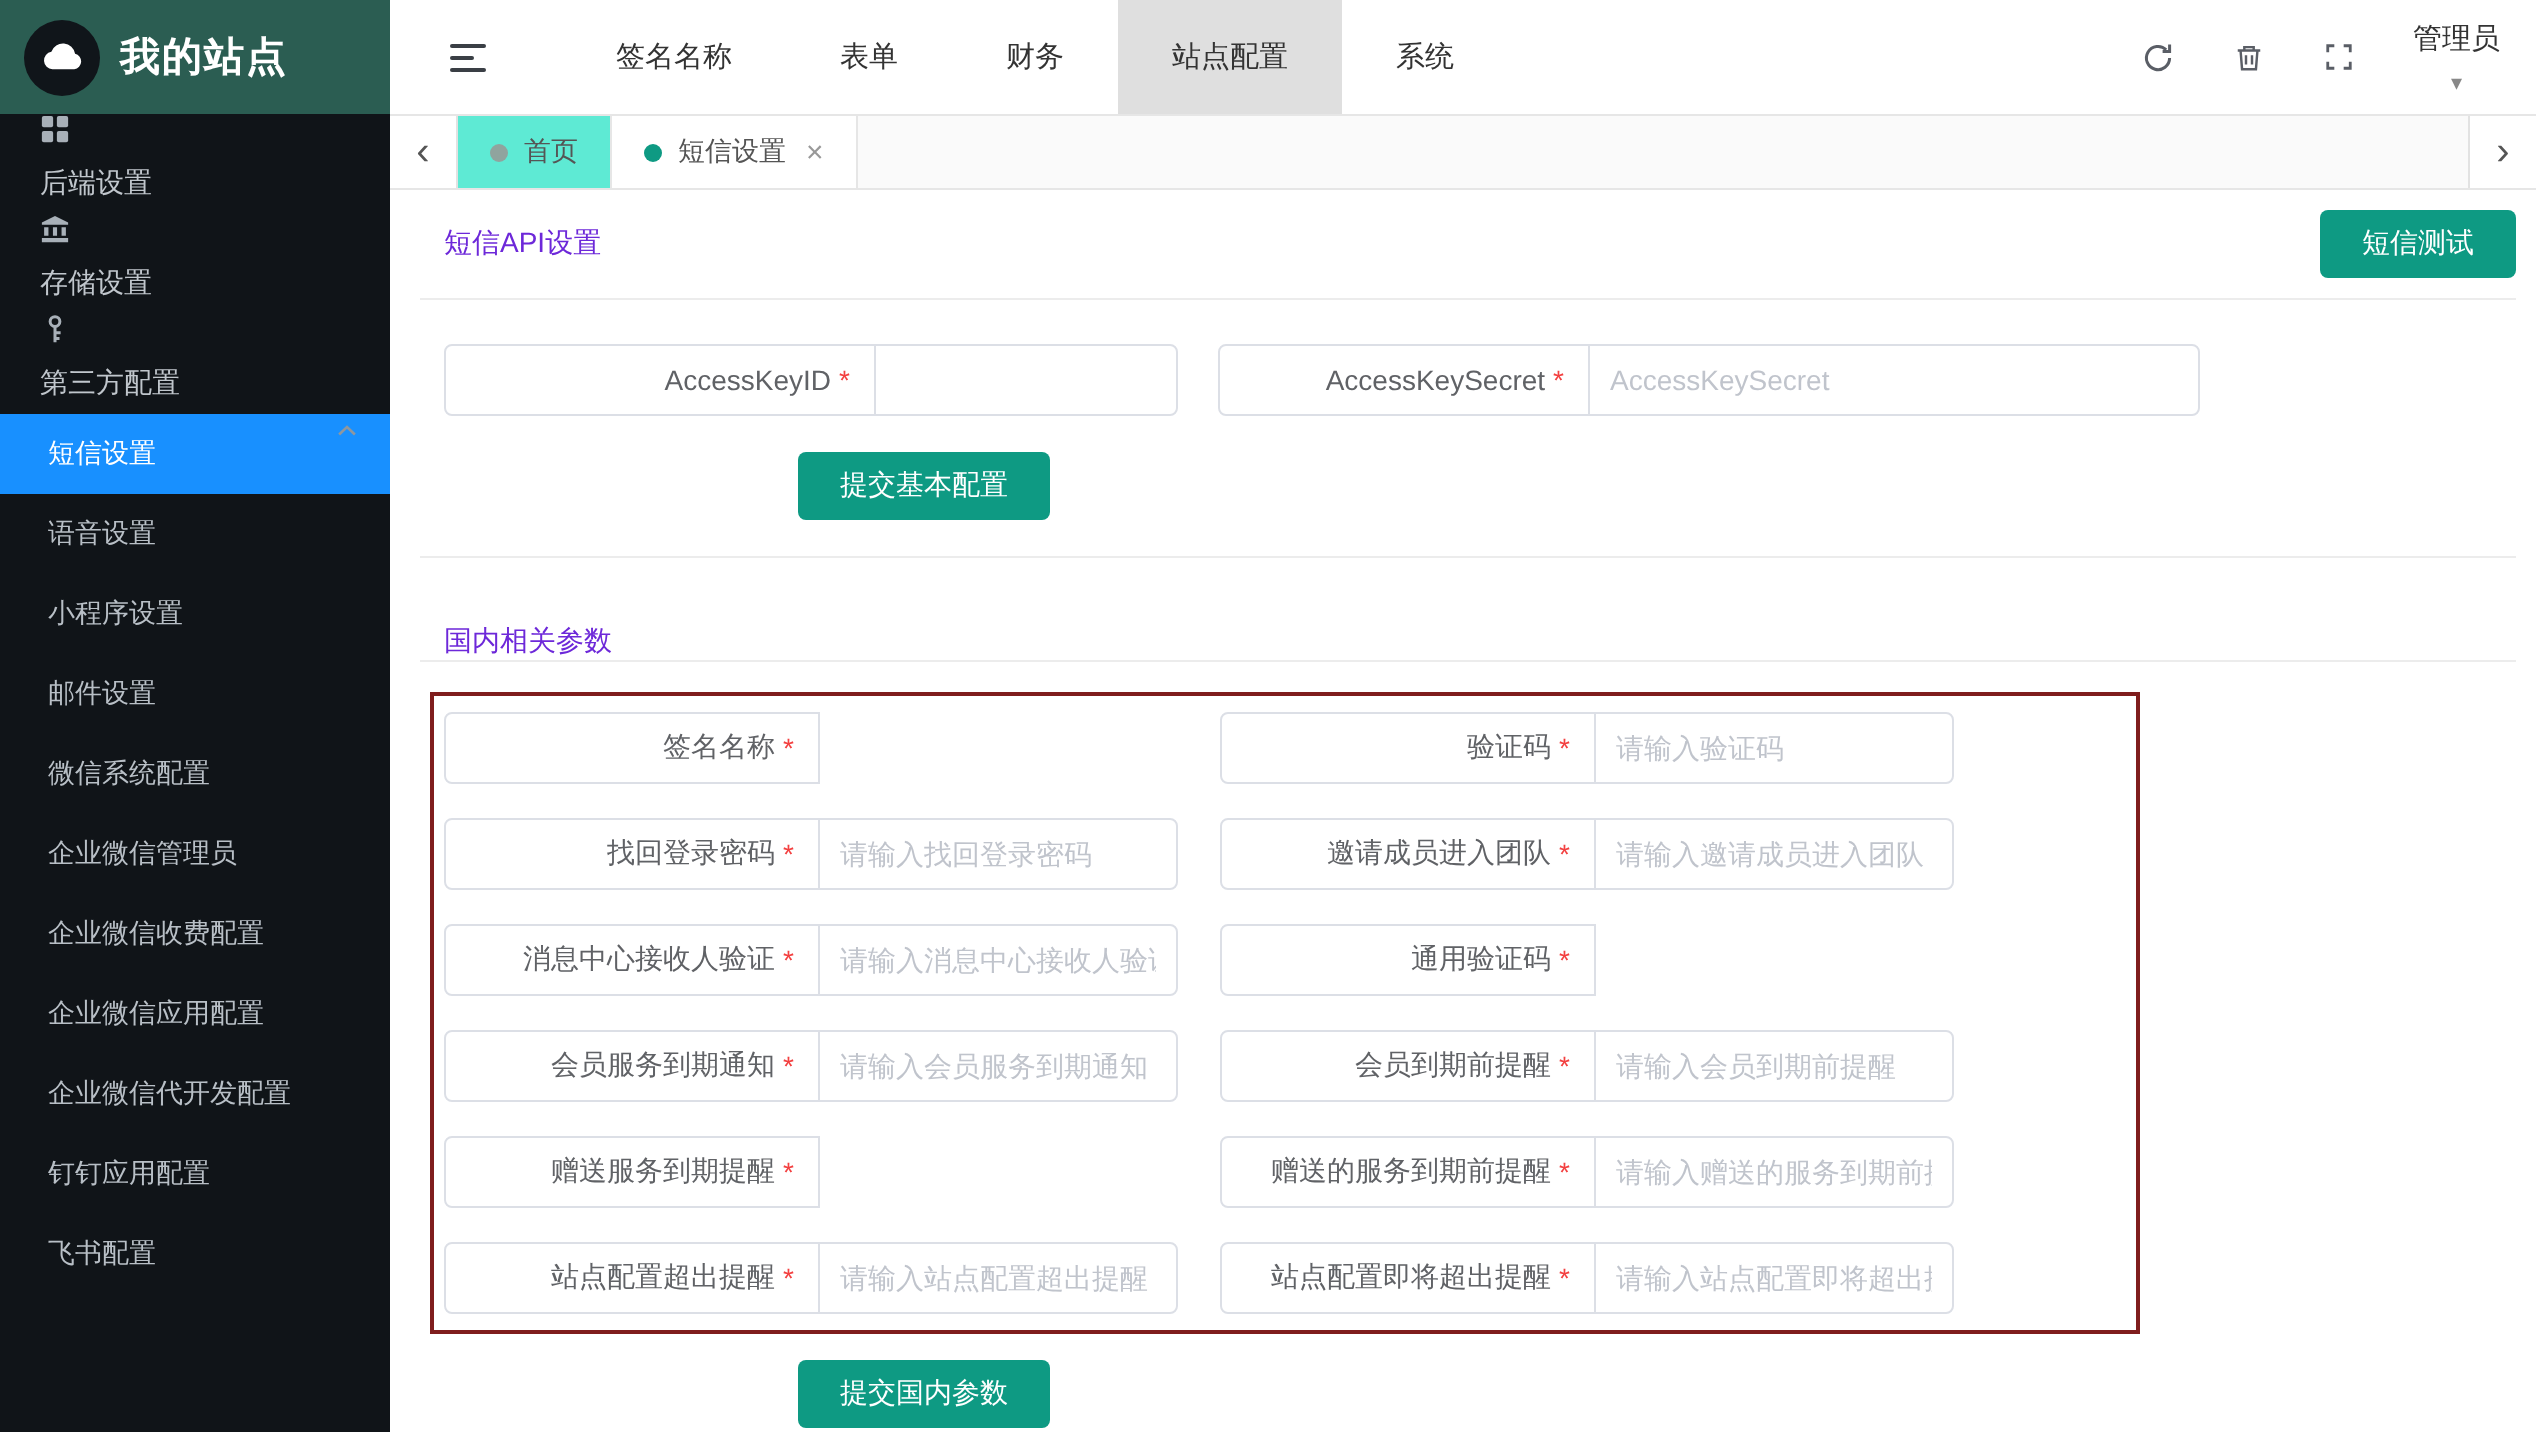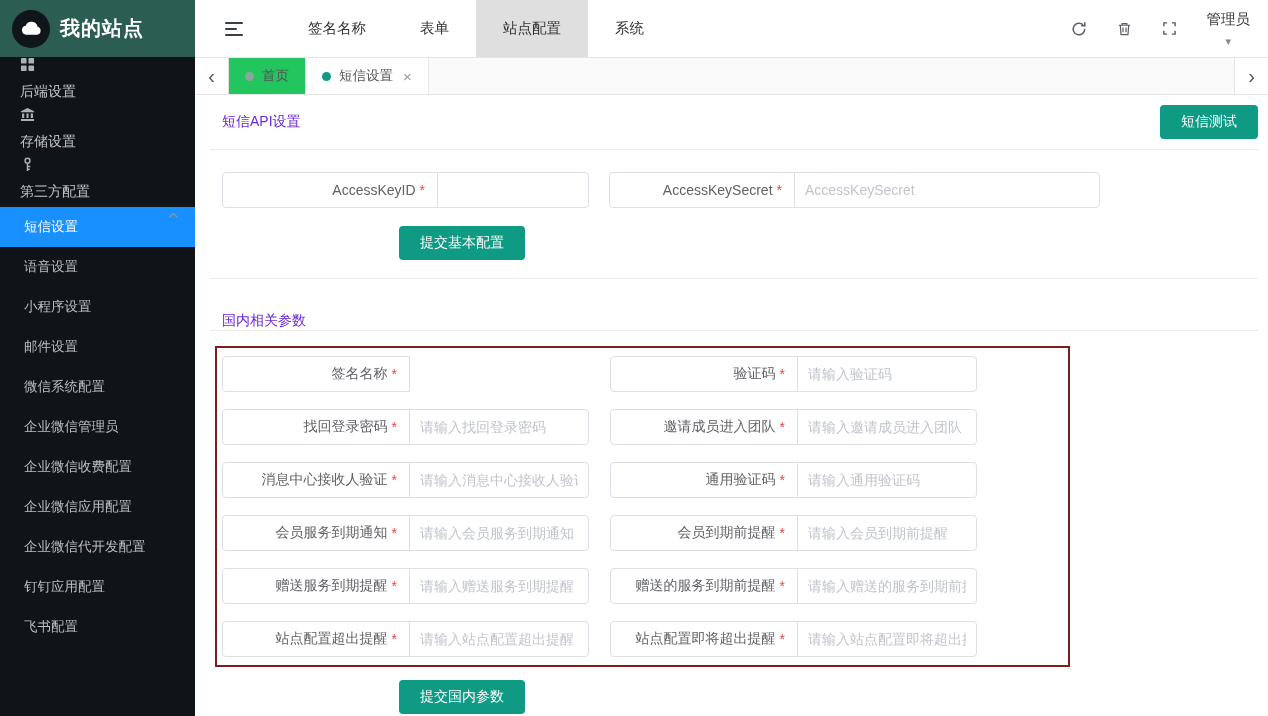--- a/index.html
+++ b/index.html
@@ -30,21 +30,21 @@
   .topnav-right { margin-left:auto; display:flex; align-items:center; gap:30px; padding-right:18px; }
   .tool-icon { color:#5a5e66; display:flex; cursor:pointer; }
   .user-menu { display:flex; align-items:center; gap:6px; font-size:14.5px; color:#333; cursor:pointer;flex-direction:column; }
   .caret { font-size:11px; color:#888; }
 
   
   .tabbar { height:38px; flex-shrink:0; display:flex; align-items:stretch; background:#fafafa; border-top:1px solid #e6e6e6; border-bottom:1px solid #e6e6e6; }
   .tab-arrow { width:34px; display:flex; align-items:center; justify-content:center; background:#fff; color:#555; font-size:20px; cursor:pointer; }
   .tab-arrow.left { border-right:1px solid #e2e2e2; }
   .tab-arrow.right { margin-left:auto; border-left:1px solid #e2e2e2; }
-  .tab { display:flex; align-items:center; gap:8px; padding:0 16px; font-size:13.5px; color:#555; border-right:1px solid #e6e6e6; background:#22c55e; cursor:pointer; }
+  .tab { display:flex; align-items:center; gap:8px; padding:0 16px; font-size:13.5px; color:#555; border-right:1px solid #e6e6e6; background:#5eead4; cursor:pointer; }
   .tab.active { background:#fff; }
   .dot { width:9px; height:9px; border-radius:50%; background:#90a49e; flex-shrink:0; }
   .tab.active .dot { background:#0e9a83; }
   .tab-close { color:#999; font-size:15px; line-height:1; margin-left:2px; cursor:pointer; }
 
   
   .content { flex:1; overflow:hidden; padding:0 10px 0 15px; background:#fff; }
   .sec-head { height:55px; display:flex; align-items:center; justify-content:space-between; padding-left:12px; border-bottom:1px solid #ececec; }
   .sec-head2 { height:52px; display:flex; align-items:flex-end; padding-left:12px; border-bottom:1px solid #ececec; }
   .sec-title { font-size:14px; color:#6d28d9; }
@@ -162,20 +162,23 @@
             <rect y="6" width="12" height="2" rx="1"></rect>
             <rect y="12" width="18" height="2" rx="1"></rect>
           </svg>
       </span>
       <nav class="nav-items">
         <div class="nav-item">
             <span>签名名称</span>
           </div>
         <div class="nav-item">
             <span>表单</span>
+          </div>
+        <div class="nav-item">
+            <span>财务</span>
           </div>
         <div class="nav-item active">
             <span>站点配置</span>
           </div>
         <div class="nav-item">
             <span>系统</span>
           </div>
       </nav>
       <div class="topnav-right">
         <span class="tool-icon">
@@ -284,21 +287,20 @@
                 <span>消息中心接收人验证</span>
                 <span class="req">*</span>
               </div>
             <input class="finput" placeholder="请输入消息中心接收人验证" style="">
           </div>
           <div class="fgroup">
             <div class="flabel">
                 <span>通用验证码</span>
                 <span class="req">*</span>
               </div>
-            <input class="finput" placeholder="请输入通用验证码" style="">
           </div>
 
           <div class="fgroup">
             <div class="flabel">
                 <span>会员服务到期通知</span>
                 <span class="req">*</span>
               </div>
             <input class="finput" placeholder="请输入会员服务到期通知" style="">
           </div>
           <div class="fgroup">
@@ -307,21 +309,20 @@
                 <span class="req">*</span>
               </div>
             <input class="finput" placeholder="请输入会员到期前提醒" style="">
           </div>
 
           <div class="fgroup">
             <div class="flabel">
                 <span>赠送服务到期提醒</span>
                 <span class="req">*</span>
               </div>
-            <input class="finput" placeholder="请输入赠送服务到期提醒" style="">
           </div>
           <div class="fgroup">
             <div class="flabel">
                 <span>赠送的服务到期前提醒</span>
                 <span class="req">*</span>
               </div>
             <input class="finput" placeholder="请输入赠送的服务到期前提醒" style="">
           </div>
 
           <div class="fgroup">

